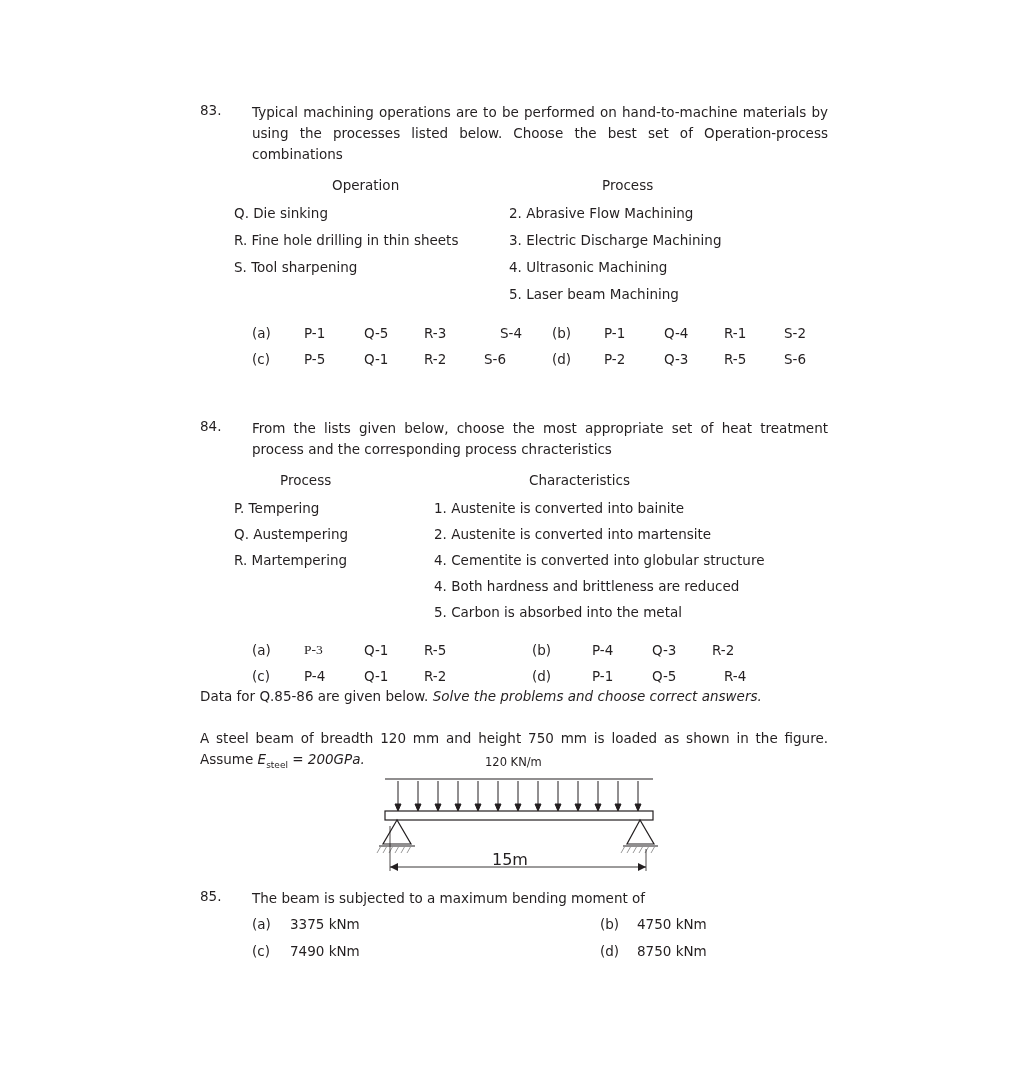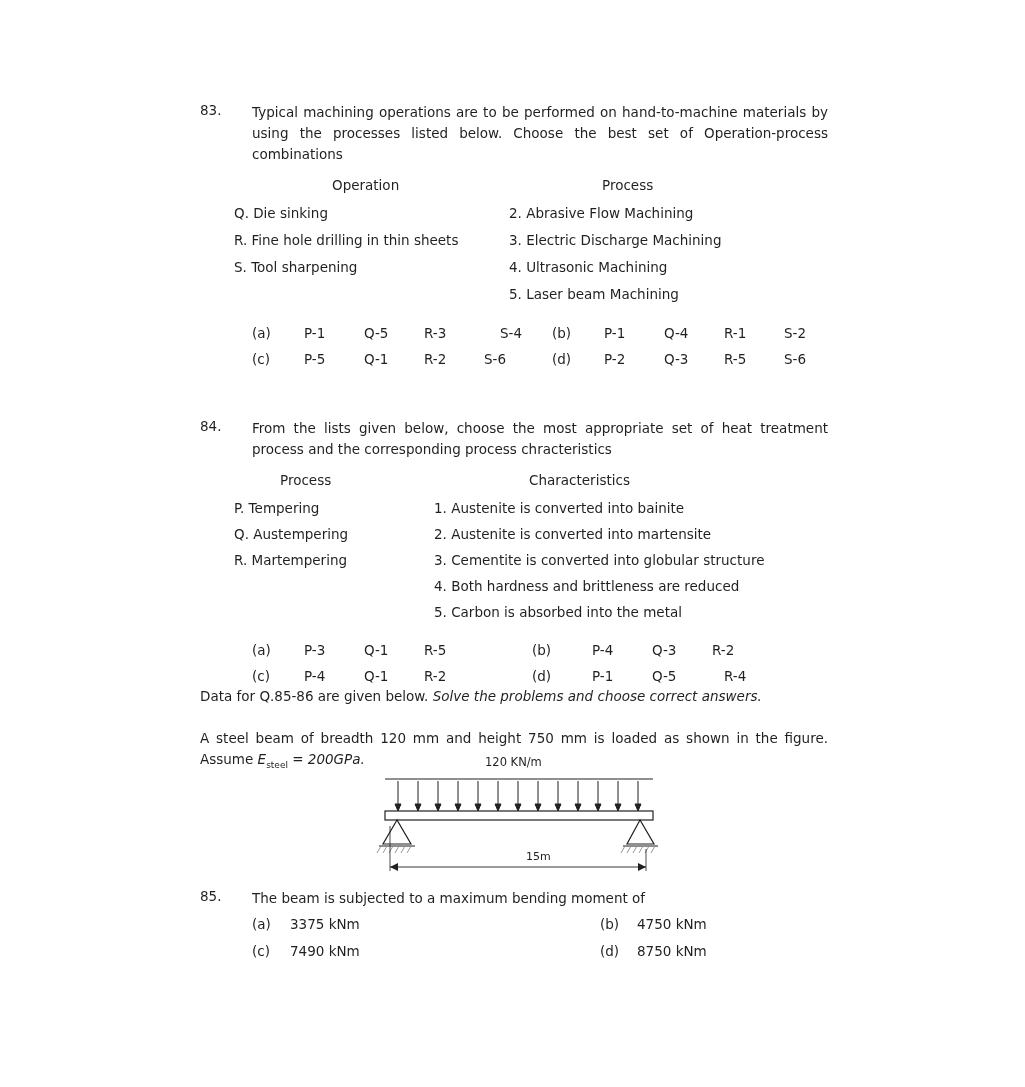--- a/index.html
+++ b/index.html
@@ -216,34 +216,34 @@
         <div class="pair-row">
           <div class="left-item">P. Tempering</div>
           <div class="right-item" style="left:182px;">1. Austenite is converted into bainite</div>
         </div>
         <div class="pair-row">
           <div class="left-item">Q. Austempering</div>
           <div class="right-item" style="left:182px;">2. Austenite is converted into martensite</div>
         </div>
         <div class="pair-row">
           <div class="left-item">R. Martempering</div>
-          <div class="right-item" style="left:182px;">3. Cementite is converted into globular structure</div>
+          <div class="right-item" style="left:182px;">4. Cementite is converted into globular structure</div>
         </div>
         <div class="pair-row">
           <div class="right-item" style="left:182px;">4. Both hardness and brittleness are reduced</div>
         </div>
         <div class="pair-row">
           <div class="right-item" style="left:182px;">5. Carbon is absorbed into the metal</div>
         </div>
       </div>
 
       <div class="opts">
         <div class="opt-row">
           <div class="opt-cell" style="left:0px;">(a)</div>
-          <div class="opt-cell" style="left:52px;">P-3</div>
+          <div class="opt-cell" style="left:52px;font-family:Liberation Serif, serif;">P-3</div>
           <div class="opt-cell" style="left:112px;">Q-1</div>
           <div class="opt-cell" style="left:172px;">R-5</div>
           <div class="opt-cell" style="left:280px;">(b)</div>
           <div class="opt-cell" style="left:340px;">P-4</div>
           <div class="opt-cell" style="left:400px;">Q-3</div>
           <div class="opt-cell" style="left:460px;">R-2</div>
         </div>
         <div class="opt-row">
           <div class="opt-cell" style="left:0px;">(c)</div>
           <div class="opt-cell" style="left:52px;">P-4</div>
@@ -324,21 +324,21 @@
         <line x1="449" y1="75" x2="445" y2="82"></line>
         <line x1="455" y1="75" x2="451" y2="82"></line>
       </g>
 
       <line x1="190" y1="55" x2="190" y2="100" stroke="#231f20" stroke-width="0.8"></line>
       <line x1="446" y1="78" x2="446" y2="100" stroke="#231f20" stroke-width="0.8"></line>
       <line x1="190" y1="96" x2="446" y2="96" stroke="#231f20" stroke-width="0.9"></line>
       <polygon points="190,96 198,92 198,100" fill="#231f20"></polygon>
       <polygon points="446,96 438,92 438,100" fill="#231f20"></polygon>
     </svg>
-    <div style="position:absolute; left:292px; top:95px; font-size:11px;margin-left:34px;">15m</div>
+    <div style="position:absolute; left:292px; top:95px; font-size:16px;">15m</div>
   </div>
 
   <div class="qblock lastq" style="top:888px;">
     <div class="qnum">85.</div>
     <div class="qbody">
       <div class="stem">The beam is subjected to a maximum bending moment of</div>
       <div class="opts" style="margin-top:7px;">
         <div class="opt-row">
           <div class="opt-cell" style="left:0px;">(a)</div>
           <div class="opt-cell" style="left:38px;">3375 kNm</div>

